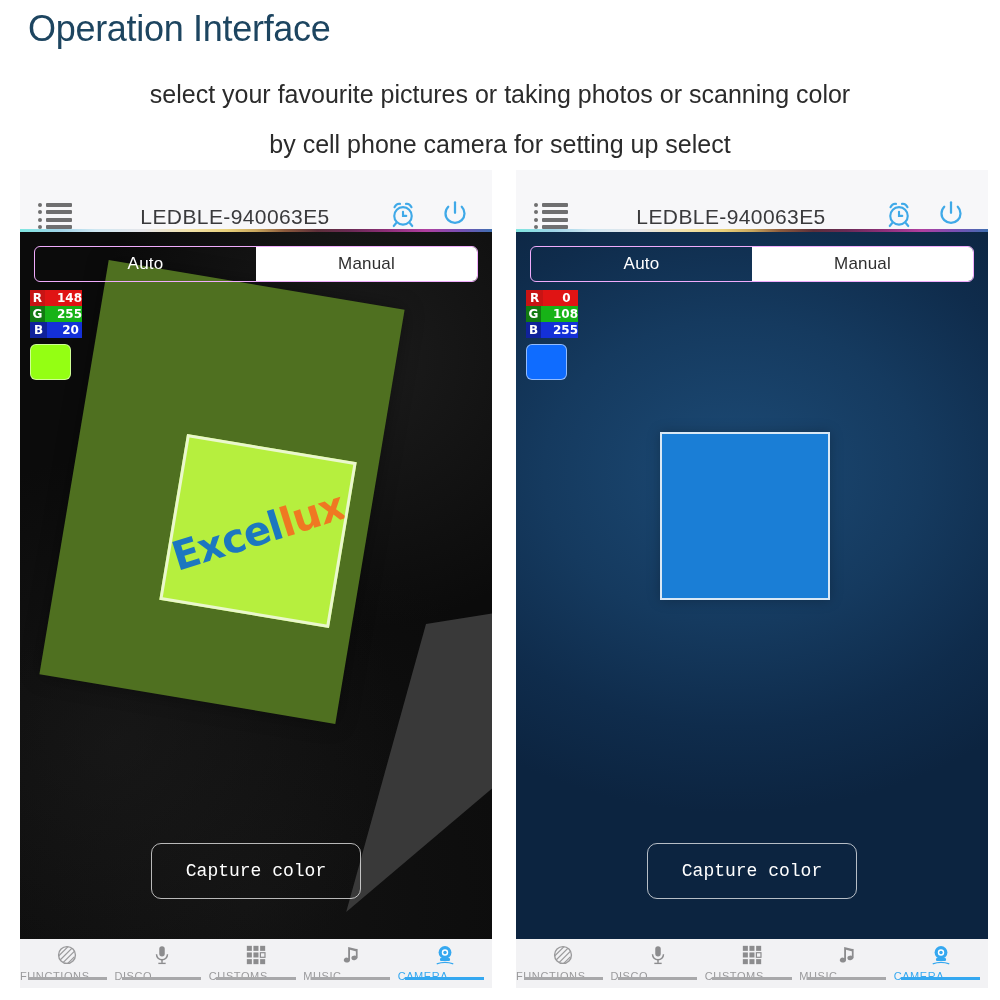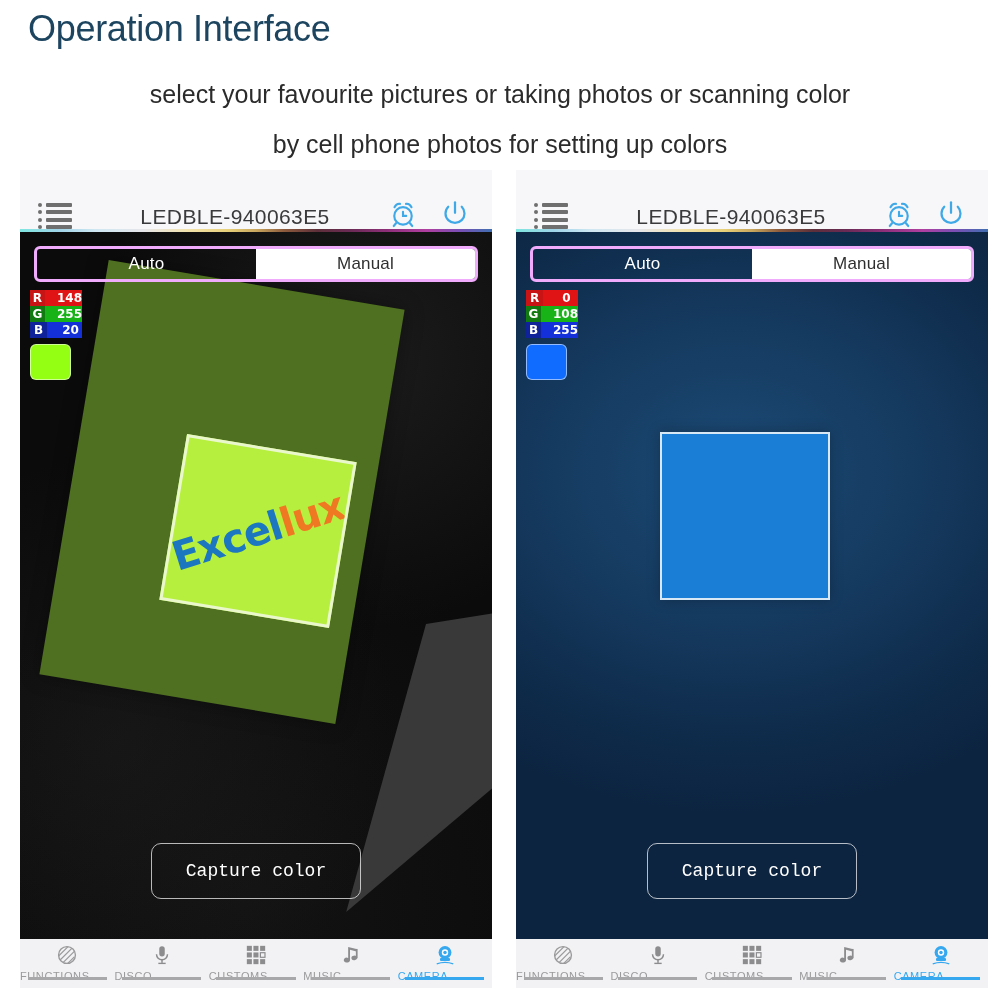--- a/index.html
+++ b/index.html
@@ -203,21 +203,21 @@
   
   .seg {
     position: absolute;
     left: 14px;
     top: 14px;
     right: 14px;
     height: 36px;
     display: flex;
     border-radius: 6px;
     overflow: hidden;
-    border: 3px solid #f0abfc;
+    border: 1px solid #f0abfc;
     box-sizing: border-box;
   }
   .seg .opt {
     flex: 1;
     display: flex;
     align-items: center;
     justify-content: center;
     font-size: 17px;
     letter-spacing: 0.2px;
   }
@@ -323,21 +323,21 @@
     background: #a8a8aa;
   }
   .navitem.active .lbl { color: #35a8f0; }
   .navitem.active .underline { background: #35a8f0; }
 </style>
 </head>
 <body>
 
 <div class="page-title">Operation Interface</div>
 <div class="subtitle l1">select your favourite pictures or taking photos or scanning color</div>
-<div class="subtitle l2">by cell phone photos for setting up colors</div>
+<div class="subtitle l2">by cell phone camera for setting up select</div>
 
 <div class="phone left">
 
   <div class="topbar">
     <div class="menu-icon">
       <div class="row">
           <span class="dot"></span>
           <span class="bar"></span>
         </div>
       <div class="row">

